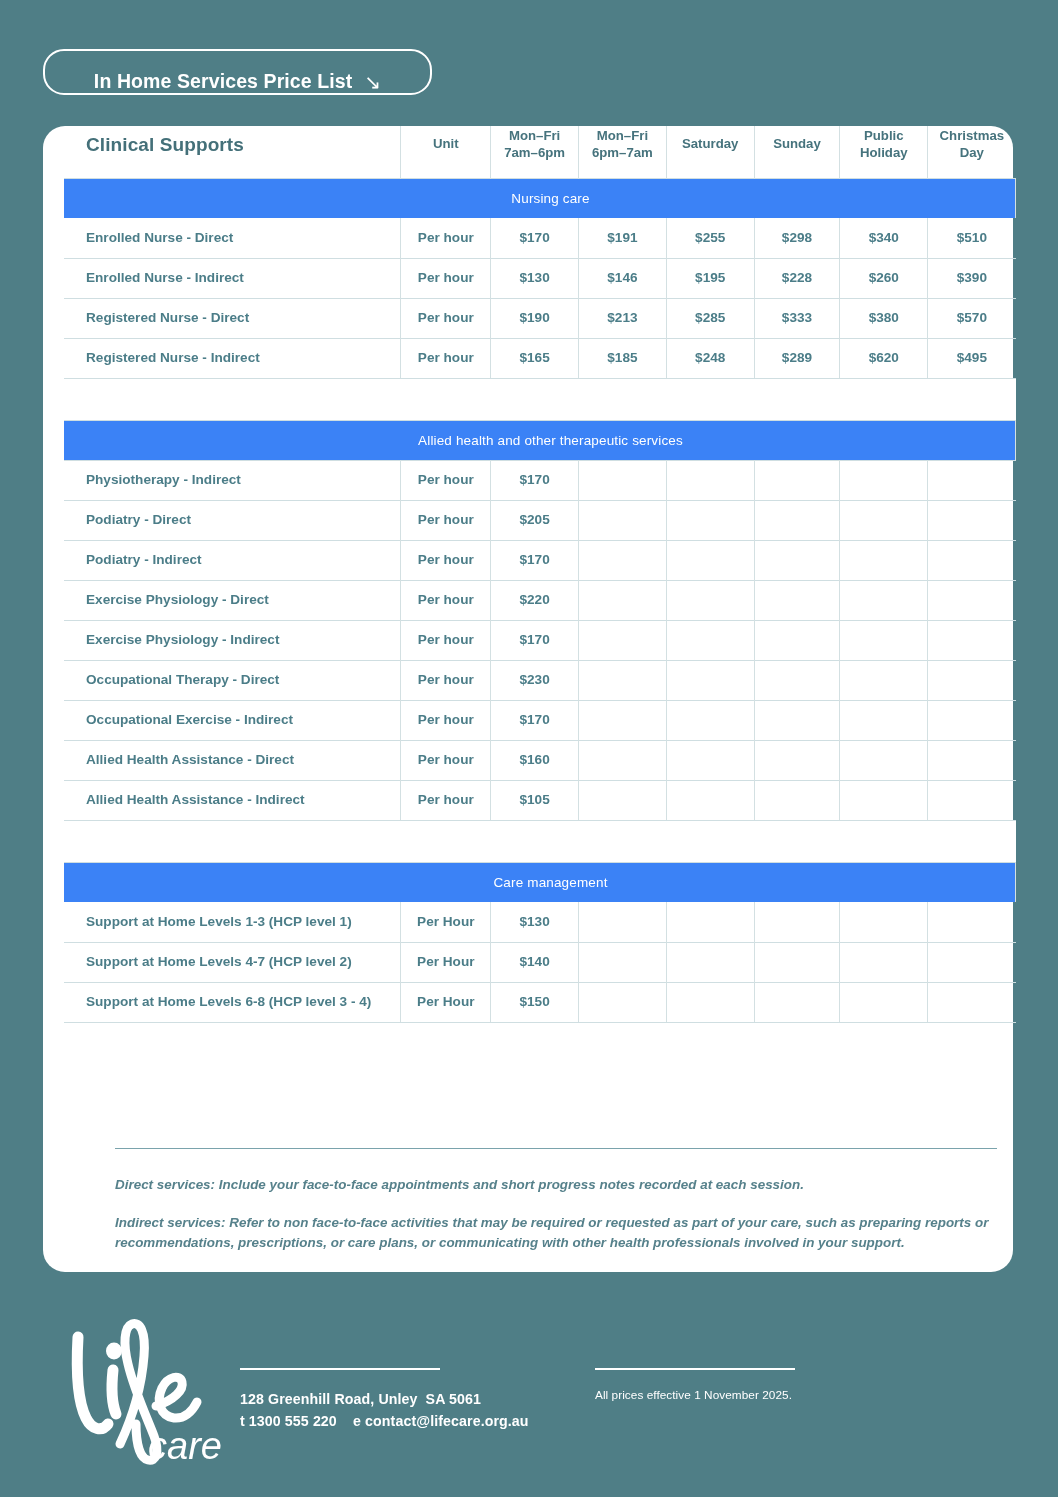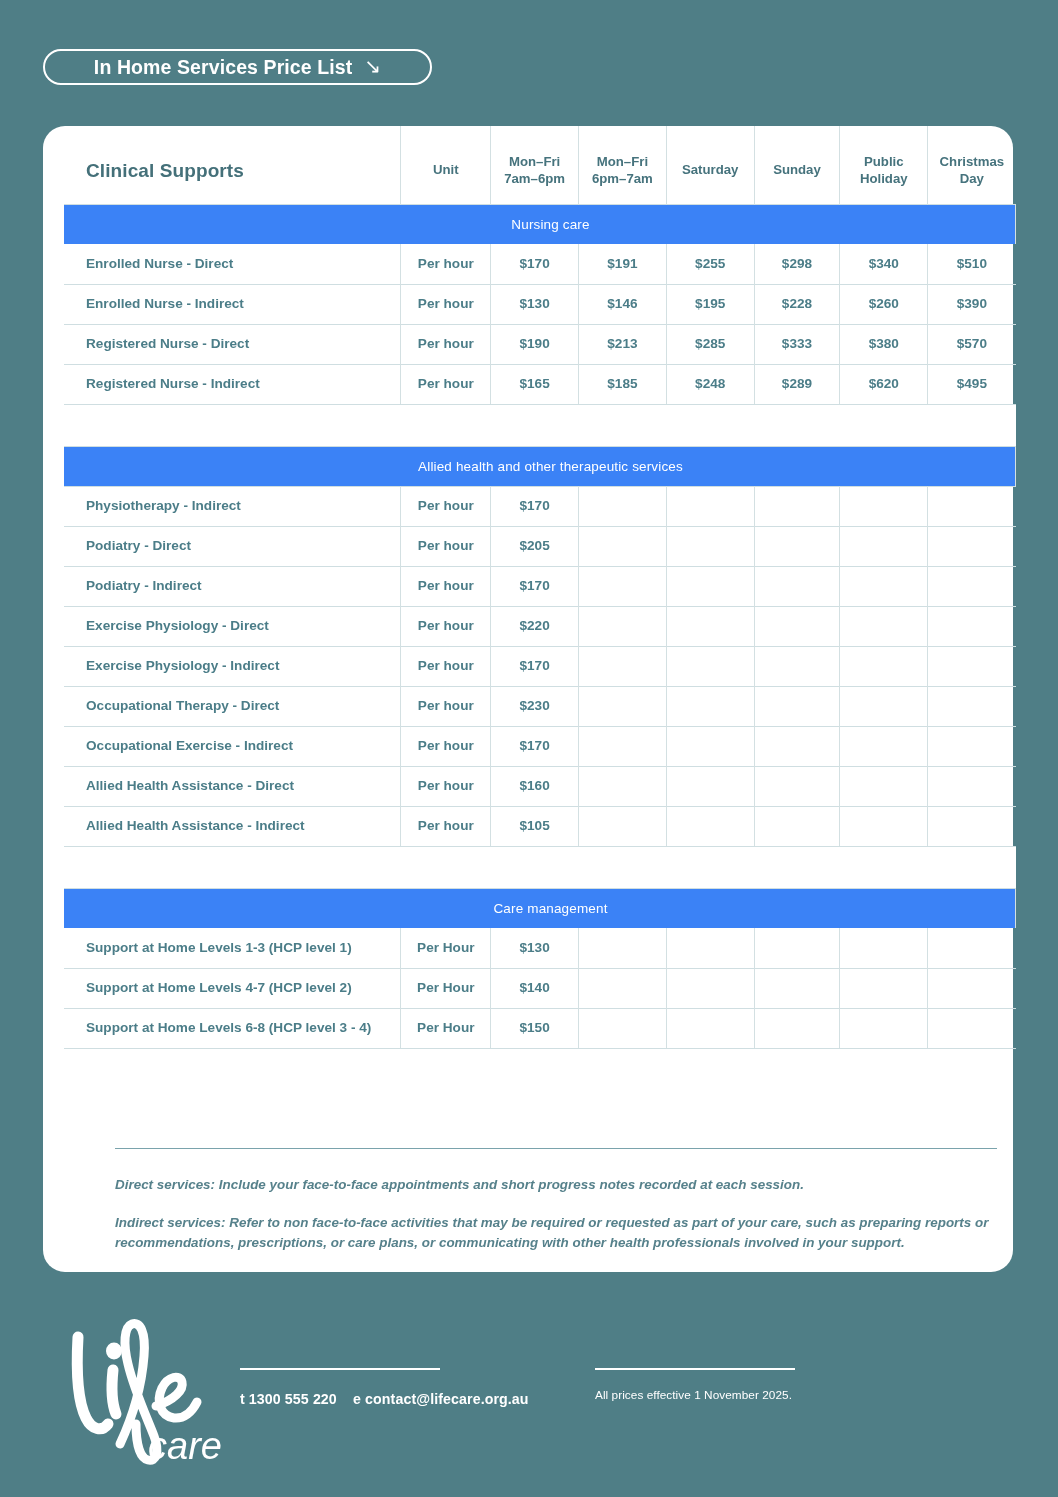--- a/index.html
+++ b/index.html
@@ -16,25 +16,25 @@
     overflow: hidden;
     position: relative;
   }
 
   
   .title-pill {
     position: absolute;
     left: 43px;
     top: 49px;
     width: 389px;
-    height: 36px;
+    height: 46px;
     border: 2px solid #ffffff;
     border-radius: 21px;
     display: flex;
-    align-items: center;
+    align-items: flex-end;
     justify-content: center;
     gap: 12px;
   }
   .title-pill .title-text {
     color: #ffffff;
     font-size: 19.5px;
     font-weight: bold;
     letter-spacing: 0.1px;
   }
   .title-pill .arrow-icon {
@@ -75,21 +75,21 @@
   col.c-mf1   { width: 86px; }
   col.c-mf2   { width: 86px; }
   col.c-sat   { width: 86px; }
   col.c-sun   { width: 84px; }
   col.c-ph    { width: 86px; }
   col.c-xmas  { width: 86px; }
 
   
   thead th {
     vertical-align: middle;
-    padding: 28px 6px 16px 6px;
+    padding: 2px 6px 16px 6px;
     color: #46737d;
     font-size: 13.2px;
     font-weight: bold;
     text-align: center;
     line-height: 1.28;
     border-right: 1px solid #d3e0e2;
   }
   thead th.h-name {
     text-align: left;
     padding-left: 22px;
@@ -459,20 +459,21 @@
       </g>
 
       <ellipse cx="58" cy="57" rx="8" ry="8.5" fill="#ffffff"></ellipse>
 
       <text x="92" y="165" font-family="'Liberation Sans', sans-serif" font-size="38" font-style="italic" fill="#ffffff">care</text>
     </svg>
   </div>
 
   <div class="footer-block addr-block">
     <div class="rule"></div>
+    <div class="addr-line">128 Greenhill Road, Unley  SA 5061</div>
     <div class="addr-line">t 1300 555 220    e contact@lifecare.org.au</div>
   </div>
 
   <div class="footer-block effective-block">
     <div class="rule"></div>
     <div class="effective-line">All prices effective 1 November 2025.</div>
   </div>
 
 </div>
 

